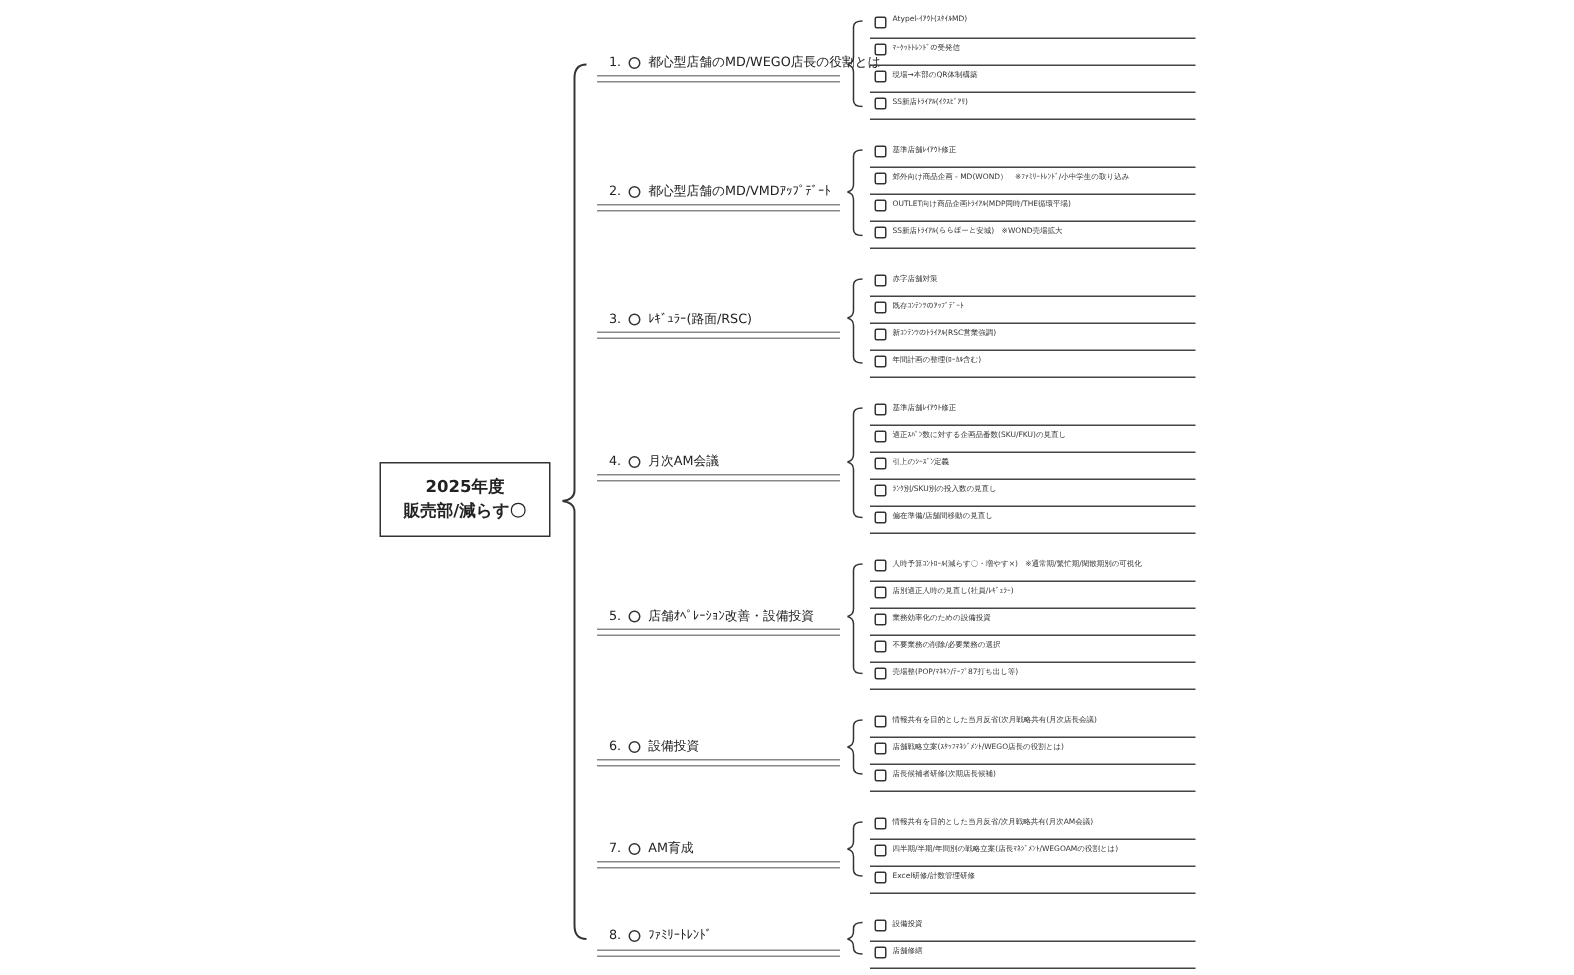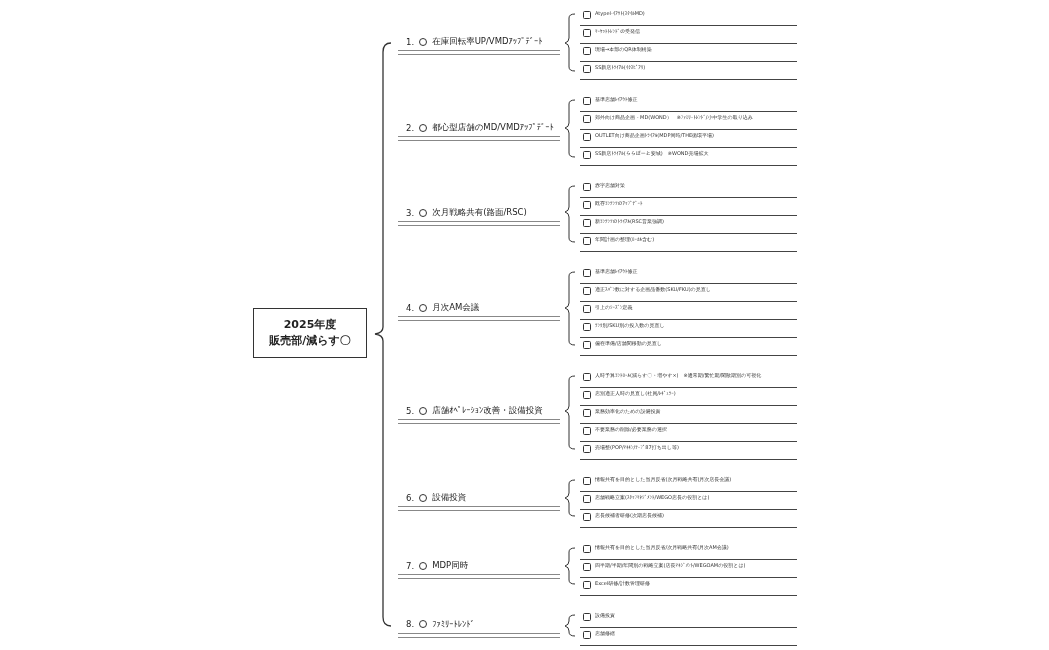--- a/index.html
+++ b/index.html
@@ -36,21 +36,21 @@
 
 <div class="root-box">
   <div>2025年度</div>
   <div>販売部/減らす〇</div>
 </div>
 
 <div class="cat" style="top:36px">
   <div class="label">
       <span>1.</span>
       <span class="circle"></span>
-      <span>在庫回転率UP/VMDｱｯﾌﾟﾃﾞｰﾄ</span>
+      <span>都心型店舗のMD/WEGO店長の役割とは</span>
     </div>
   <div class="rule"></div>
 </div>
 <div class="item" style="top:8px">
     <span class="box"></span>
     <span class="txt">Atypel-ｲｱｳﾄ(ｽﾀｲﾙMD)</span>
   </div>
 <div class="item" style="top:26px">
     <span class="box"></span>
     <span class="txt">ﾏｰｹｯﾄﾄﾚﾝﾄﾞの受発信</span>
@@ -86,21 +86,21 @@
   </div>
 <div class="item" style="top:148px">
     <span class="box"></span>
     <span class="txt">SS新店ﾄﾗｲｱﾙ(ららぽーと安城)　※WOND売場拡大</span>
   </div>
 
 <div class="cat" style="top:207px">
   <div class="label">
       <span>3.</span>
       <span class="circle"></span>
-      <span>次月戦略共有(路面/RSC)</span>
+      <span>ﾚｷﾞｭﾗｰ(路面/RSC)</span>
     </div>
   <div class="rule"></div>
 </div>
 <div class="item" style="top:180px">
     <span class="box"></span>
     <span class="txt">赤字店舗対策</span>
   </div>
 <div class="item" style="top:198px">
     <span class="box"></span>
     <span class="txt">既存ｺﾝﾃﾝﾂのｱｯﾌﾟﾃﾞｰﾄ</span>
@@ -190,21 +190,21 @@
   </div>
 <div class="item" style="top:510px">
     <span class="box"></span>
     <span class="txt">店長候補者研修(次期店長候補)</span>
   </div>
 
 <div class="cat" style="top:560px">
   <div class="label">
       <span>7.</span>
       <span class="circle"></span>
-      <span>MDP同時</span>
+      <span>AM育成</span>
     </div>
   <div class="rule"></div>
 </div>
 <div class="item" style="top:542px">
     <span class="box"></span>
     <span class="txt">情報共有を目的とした当月反省/次月戦略共有(月次AM会議)</span>
   </div>
 <div class="item" style="top:560px">
     <span class="box"></span>
     <span class="txt">四半期/半期/年間別の戦略立案(店長ﾏﾈｼﾞﾒﾝﾄ/WEGOAMの役割とは)</span>

